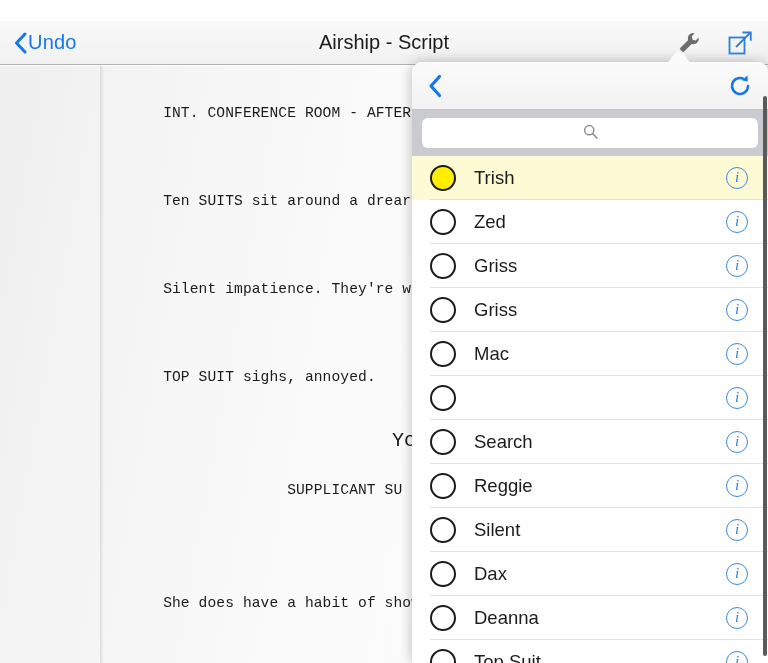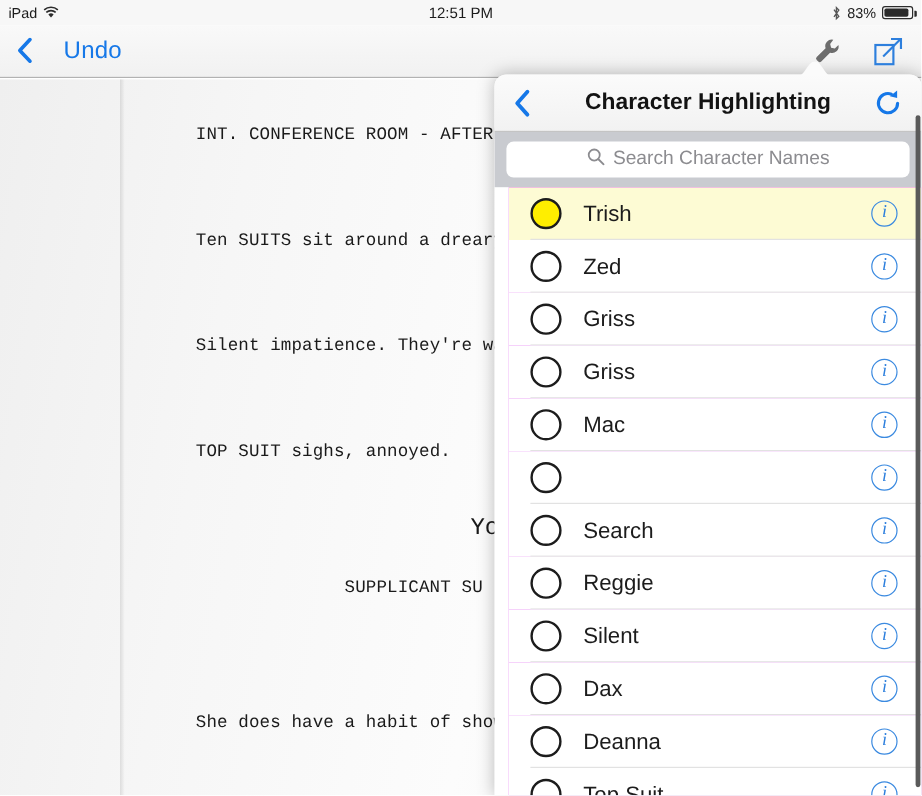--- a/index.html
+++ b/index.html
@@ -82,22 +82,22 @@
     width: 768px;
     height: 44px;
     background: linear-gradient(#f9f9f9, #f1f1f1);
     border-bottom: 1px solid #b2b2b2;
     display: flex;
     align-items: center;
     padding: 0 14px;
   }
   .nav-back {
     display: flex;
-    align-items: flex-start;
-    gap: 26px;
+    align-items: flex-end;
+    gap: 1px;
     color: #1678e8;
     cursor: pointer;
   }
   .chev-back {
     width: 13px; height: 22px;
     display: block;
   }
   .nav-undo {
     font-size: 20px;
     color: #1678e8;
@@ -239,23 +239,22 @@
     cursor: text;
   }
   .search-ph {
     font-size: 16px;
     color: #8c8c90;
   }
 
   .char-list {
     position: relative;
     height: 507px;
-    background: #d946ef;
-    overflow: hidden;
-    margin-left: 12px;
+    background: #7dd3fc;
+    overflow: hidden;
   }
   .char-row {
     position: relative;
     height: 44px;
     display: flex;
     align-items: center;
     padding: 0 0 0 18px;
     cursor: pointer;
     background: #ffffff;
   }
@@ -305,54 +304,31 @@
     border-radius: 2px;
     z-index: 7;
     cursor: pointer;
   }
 </style>
 </head>
 <body>
 
 <div id="app">
 
-  <div class="statusbar">
-    <div class="sb-left">
-      <span>iPad</span>
-      <span class="wifi-icon">
-        <svg width="13" height="11" viewBox="0 0 13 11">
-          <path d="M6.5 9.6 L4.3 7.1 A3.3 3.3 0 0 1 8.7 7.1 Z" fill="#2b2b2b"></path>
-          <path d="M2.6 5.4 A5.9 5.9 0 0 1 10.4 5.4" stroke="#2b2b2b" stroke-width="1.4" fill="none"></path>
-          <path d="M0.8 3.2 A8.6 8.6 0 0 1 12.2 3.2" stroke="#2b2b2b" stroke-width="1.4" fill="none"></path>
-        </svg>
-      </span>
-    </div>
-    <div class="sb-center">12:51 PM</div>
-    <div class="sb-right">
-      <span class="bt-icon">
-        <svg width="8" height="12" viewBox="0 0 8 12">
-          <path d="M2 3 L6 8.6 L4 10.6 L4 1.4 L6 3.4 L2 9" stroke="#565656" stroke-width="1.1" fill="none"></path>
-        </svg>
-      </span>
-      <span>83%</span>
-      <span class="batt">
-        <span class="batt-fill"></span>
-      </span>
-    </div>
-  </div>
 
   <div class="navbar">
     <div class="nav-back">
       <span class="chev-back">
         <svg width="13" height="22" viewBox="0 0 13 22">
           <path d="M11 2 L2.5 11 L11 20" stroke="#1678e8" stroke-width="3" fill="none" stroke-linecap="round" stroke-linejoin="round"></path>
         </svg>
       </span>
       <span class="nav-undo">Undo</span>
     </div>
+    <div class="nav-title">Airship - Script</div>
     <div class="nav-right">
       <span class="wrench-btn">
         <svg width="25" height="25" viewBox="0 0 25 25">
           <path d="M17.4 3.2 a5.4 5.4 0 0 0 -6.4 7.0 L3.6 17.5 a1.8 1.8 0 0 0 0 2.5 l1.3 1.3 a1.8 1.8 0 0 0 2.5 0 l7.3 -7.4 a5.4 5.4 0 0 0 7.0 -6.4 l-3.0 3.0 -3.1 -0.8 -0.8 -3.1 z" fill="#6d6d6d"></path>
         </svg>
       </span>
       <span class="share-btn">
         <svg width="28" height="28" viewBox="0 0 28 28">
           <rect x="3.5" y="8.5" width="15" height="16" fill="none" stroke="#2d7fdd" stroke-width="1.8"></rect>
           <path d="M10 18 L24.5 3.5" stroke="#2d7fdd" stroke-width="1.8"></path>
@@ -407,38 +383,36 @@
   </div>
 
   <div class="popover">
 
     <div class="pop-header">
       <span class="pop-back">
         <svg width="14" height="24" viewBox="0 0 14 24">
           <path d="M11.5 2.5 L3 12 L11.5 21.5" stroke="#1678e8" stroke-width="3.2" fill="none" stroke-linecap="round" stroke-linejoin="round"></path>
         </svg>
       </span>
-      <span class="pop-title">Character Highlighting</span>
       <span class="pop-refresh">
         <svg width="24" height="24" viewBox="0 0 24 24">
           <path d="M20 12 A8 8 0 1 1 14.8 4.5" stroke="#1678e8" stroke-width="2.6" fill="none" stroke-linecap="round"></path>
           <path d="M19.6 1.5 L19.6 7.6 L13.6 6.2 Z" fill="#1678e8"></path>
         </svg>
       </span>
     </div>
 
     <div class="search-wrap">
       <div class="search-box">
         <span>
           <svg width="15" height="15" viewBox="0 0 15 15">
             <circle cx="6.2" cy="6.2" r="4.6" fill="none" stroke="#8c8c90" stroke-width="1.5"></circle>
             <path d="M9.7 9.7 L14 14" stroke="#8c8c90" stroke-width="1.6" stroke-linecap="round"></path>
           </svg>
         </span>
-        <span class="search-ph">Search Character Names</span>
       </div>
     </div>
 
     <div class="char-list" id="char-list">
         <div class="char-row selected">
           <span class="swatch" style="background: rgb(255, 238, 0);"></span>
           <span class="char-name">Trish</span>
           <span class="info-btn">i</span>
         </div>
         <div class="char-row">

